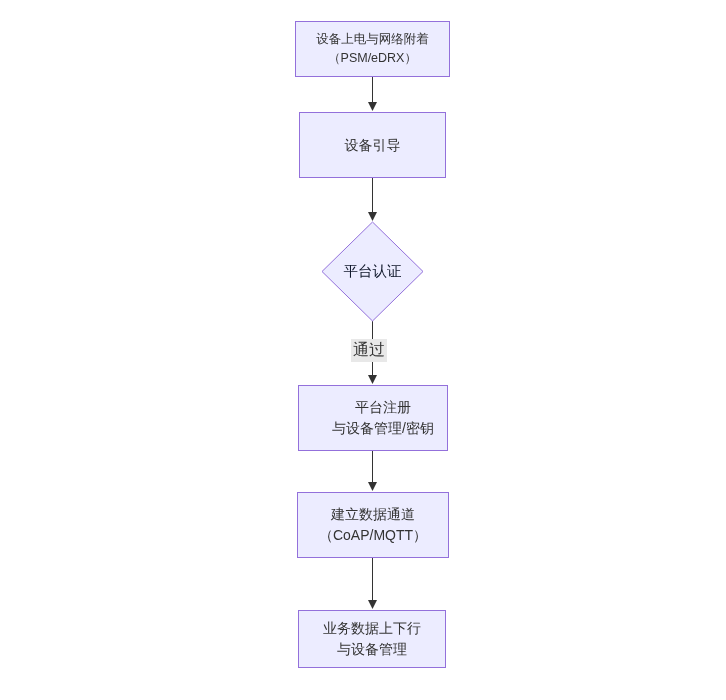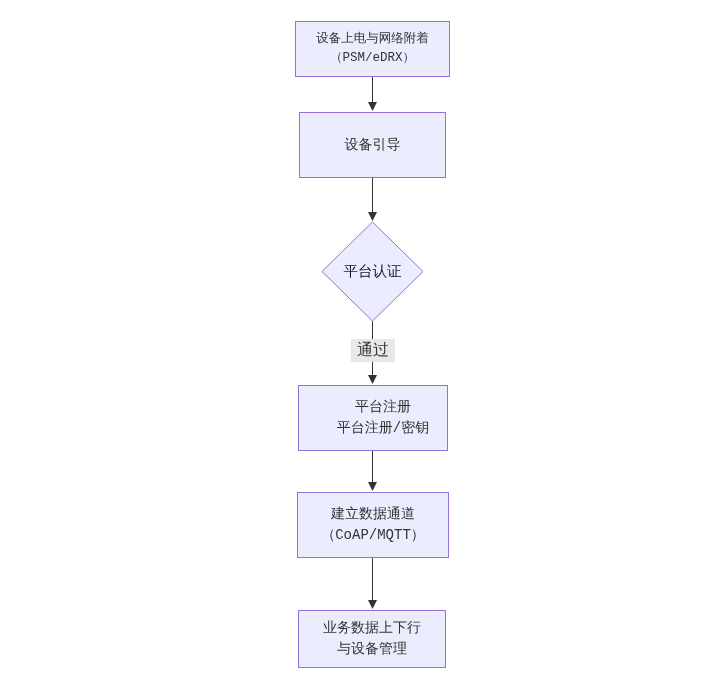--- a/index.html
+++ b/index.html
@@ -29,21 +29,20 @@
     background: #ECECFF;
     border: 1px solid #9370DB;
     display: flex;
     flex-direction: column;
     align-items: center;
     justify-content: center;
     text-align: center;
     font-size: 14px;
     line-height: 1.5;
     color: #333333;
-    font-family: Liberation Mono, monospace;
   }
   .node-1 { left: 295px; top: 21px;  width: 155px; height: 56px; font-size: 12.5px; line-height: 1.55; }
   .node-2 { left: 299px; top: 112px; width: 147px; height: 66px; }
   .node-4 { left: 298px; top: 385px; width: 150px; height: 66px; padding-left: 20px; }
   .node-5 { left: 297px; top: 492px; width: 152px; height: 66px; }
   .node-6 { left: 298px; top: 610px; width: 148px; height: 58px; }
   .diamond-label {
     position: absolute;
     left: 322px;
     top: 222px;
@@ -52,21 +51,21 @@
     display: flex;
     align-items: center;
     justify-content: center;
     font-size: 14.5px;
     color: #0f172a;
   }
   .edge-label {
     position: absolute;
     left: 351px;
     top: 339px;
-    width: 44px;
+    width: 36px;
     height: 23px;
     background: #e8e8e8;
     display: flex;
     align-items: center;
     justify-content: center;
     font-size: 16px;
     color: #333333;
   }
 </style>
 </head>
@@ -116,21 +115,21 @@
   <div class="diamond-label">
     <span>平台认证</span>
   </div>
 
   <div class="edge-label">
     <span>通过</span>
   </div>
 
   <div class="node node-4">
     <span>平台注册</span>
-    <span>平台注册/密钥</span>
+    <span>与设备管理/密钥</span>
   </div>
 
   <div class="node node-6">
     <span>业务数据上下行</span>
     <span>与设备管理</span>
   </div>
 
   <div class="node node-5">
     <span>建立数据通道</span>
     <span>（CoAP/MQTT）</span>

